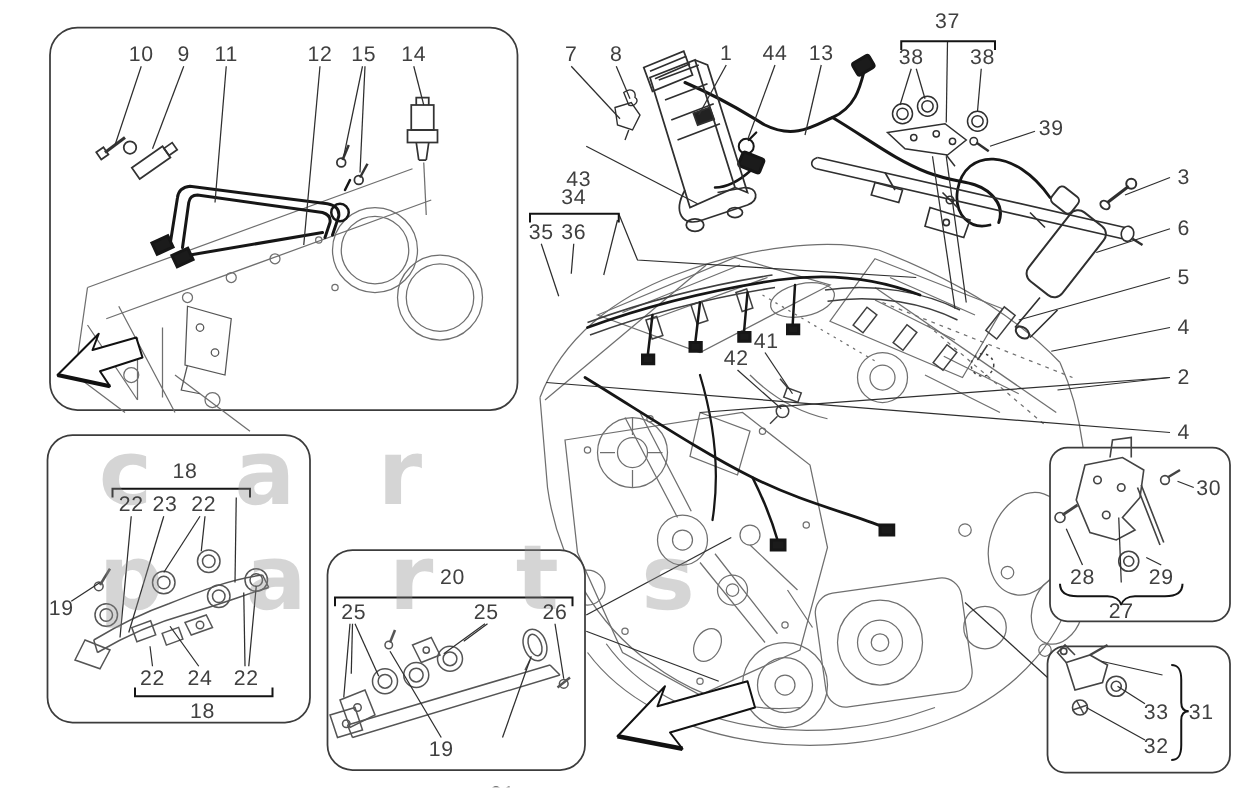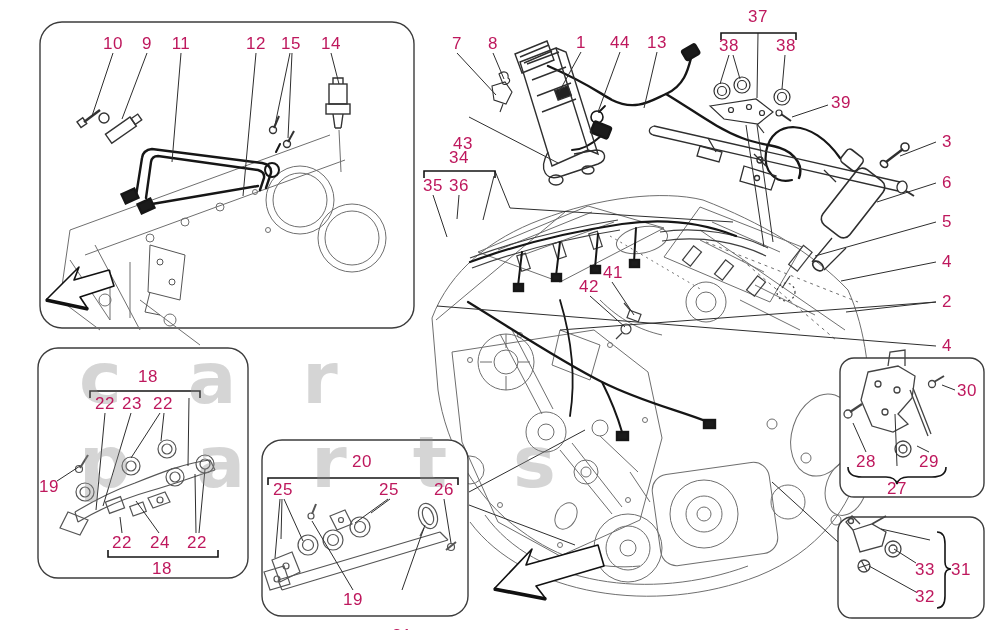--- a/index.html
+++ b/index.html
@@ -1,20 +1,20 @@
 <!DOCTYPE html>
 <html><head>
 <meta charset="utf-8">
 <style>
   html,body{margin:0;padding:0;background:#fff;}
   .stage{position:relative;width:1000px;height:630px;background:#ffffff;overflow:hidden;
          font-family:"Liberation Sans",sans-serif;}
   .stage svg{position:absolute;left:0;top:0;z-index:1;}
   .callout{position:absolute;transform:translate(-50%,-50%);font:17px "Liberation Sans",sans-serif;
-           color:#be185d;z-index:30;white-space:nowrap;letter-spacing:.5px;}
+           color:#404040;z-index:30;white-space:nowrap;letter-spacing:.5px;}
   .wm-main{position:absolute;left:55px;top:200px;z-index:20;pointer-events:none;
            font:bold 152px "DejaVu Sans",sans-serif;letter-spacing:6px;
            color:rgba(228,77,90,0.16);
            -webkit-background-clip:text;background-clip:text;}
   .wm-sub{position:absolute;left:60px;top:336px;z-index:20;pointer-events:none;
           font:bold 72px "DejaVu Sans",sans-serif;letter-spacing:66px;opacity:.36;}
 </style>
 </head>
 <body>
 

